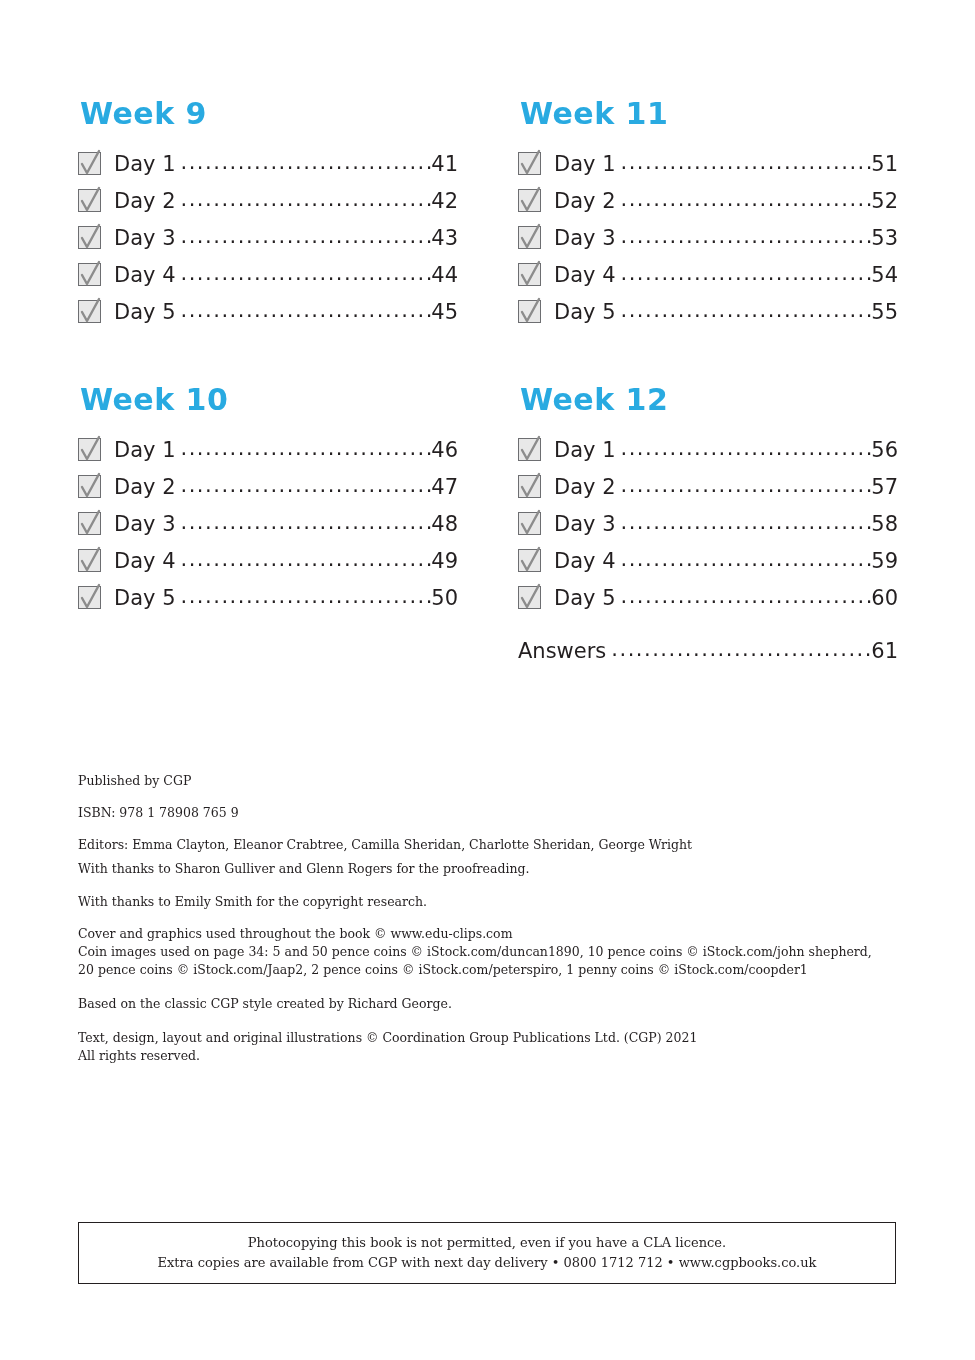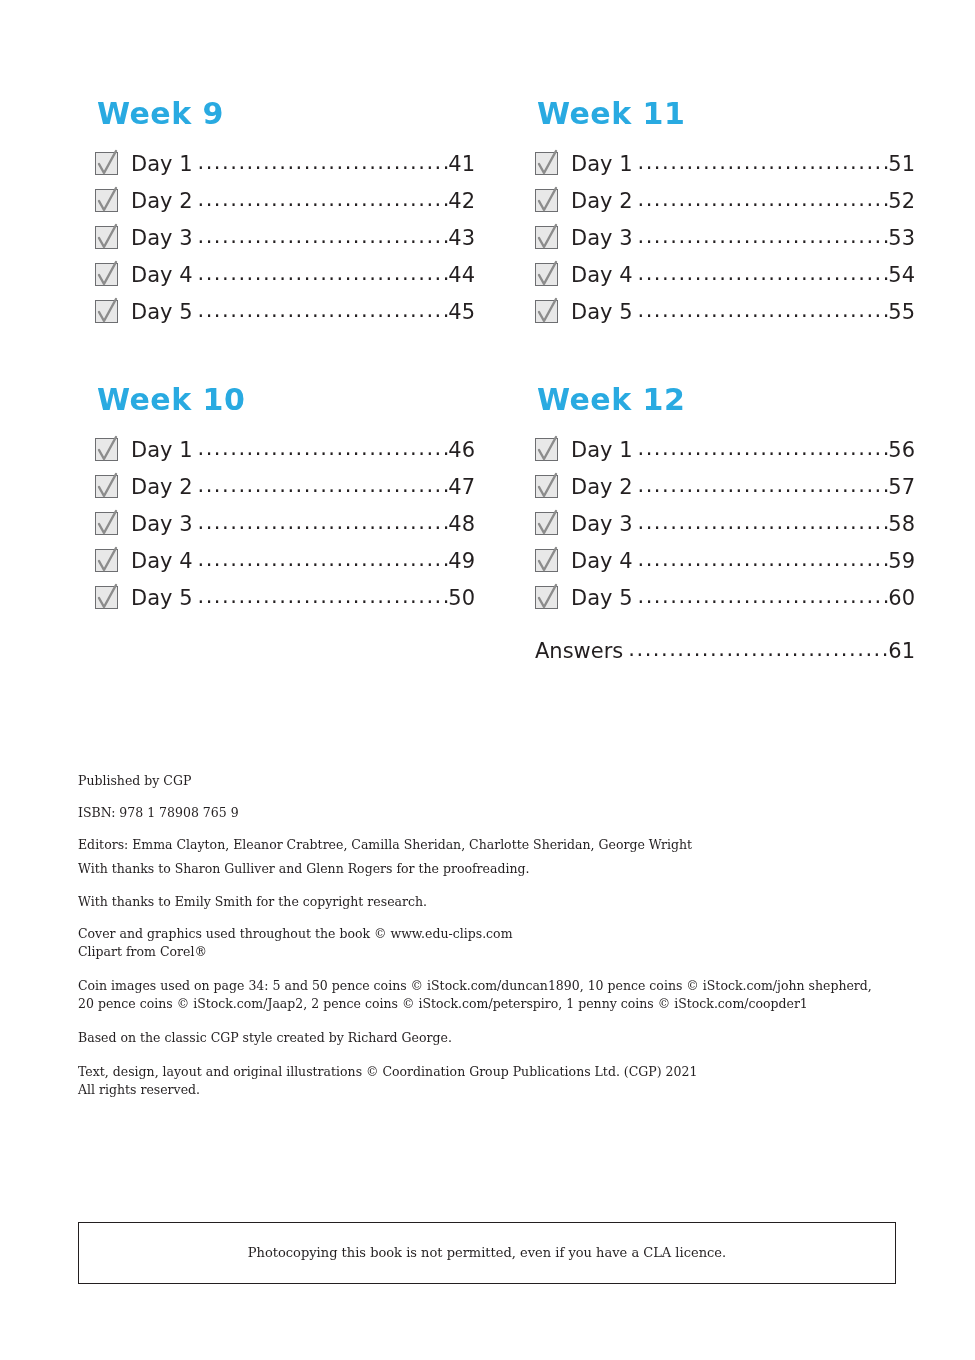--- a/index.html
+++ b/index.html
@@ -17,21 +17,20 @@
   }
 
   
   .contents {
     position: absolute;
     top: 96px;
     left: 78px;
     width: 822px;
     display: flex;
     gap: 60px;
-    margin-left: 17px;
   }
   .col {
     width: 380px;
   }
 
   .week-block {
     margin-bottom: 52px;
   }
   .week-title {
     color: #29aae1;
@@ -389,26 +388,26 @@
 
 <div class="imprint">
   <p>Published by CGP</p>
   <p>ISBN: 978 1 78908 765 9</p>
 
   <p class="gap-sm">Editors: Emma Clayton, Eleanor Crabtree, Camilla Sheridan, Charlotte Sheridan, George Wright</p>
   <p>With thanks to Sharon Gulliver and Glenn Rogers for the proofreading.</p>
   <p>With thanks to Emily Smith for the copyright research.</p>
 
   <p class="tight">Cover and graphics used throughout the book © www.edu-clips.com</p>
-  <p class="block">Clipart from Corel®</p>
 
   <p class="tight">Coin images used on page 34: 5 and 50 pence coins © iStock.com/duncan1890, 10 pence coins © iStock.com/john shepherd,</p>
   <p class="block">20 pence coins © iStock.com/Jaap2, 2 pence coins © iStock.com/peterspiro, 1 penny coins © iStock.com/coopder1</p>
 
   <p class="block">Based on the classic CGP style created by Richard George.</p>
 
   <p class="tight">Text, design, layout and original illustrations © Coordination Group Publications Ltd. (CGP) 2021</p>
   <p>All rights reserved.</p>
 </div>
 
 <div class="notice">
   <div>Photocopying this book is not permitted, even if you have a CLA licence.</div>
+  <div>Extra copies are available from CGP with next day delivery  •   0800 1712 712  •  www.cgpbooks.co.uk</div>
 </div>
 
 </body></html>

